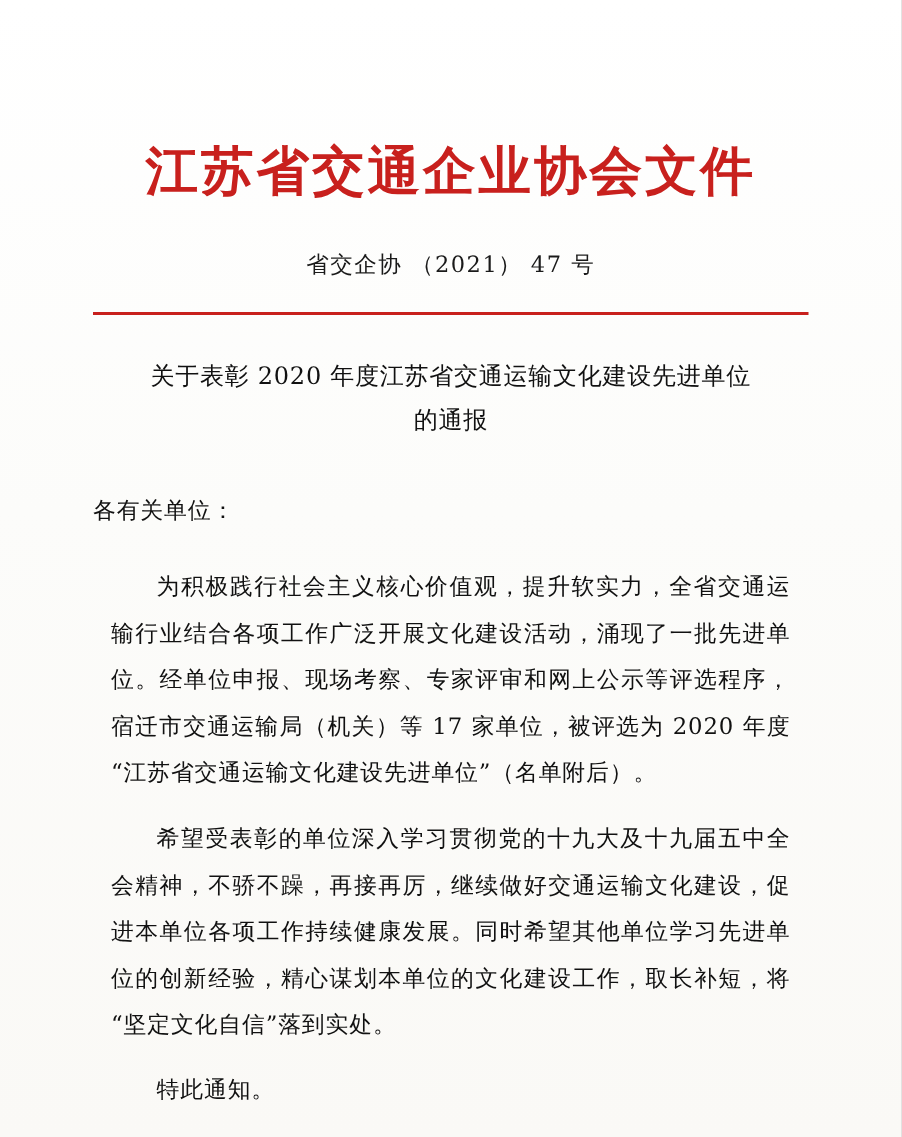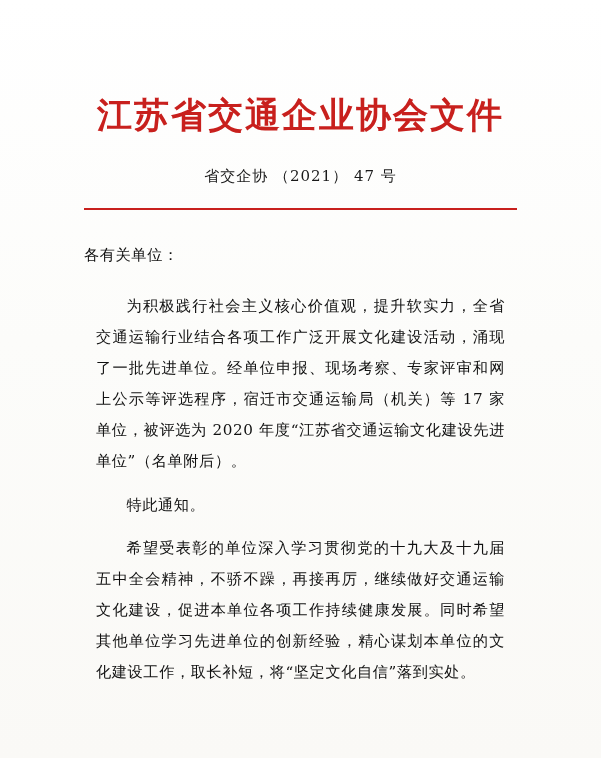--- a/index.html
+++ b/index.html
@@ -22,21 +22,21 @@
   .page:before {
     content: "";
     position: absolute;
     inset: 0;
     background: linear-gradient(180deg, #ffffff 0%, #fcfcfa 45%, #faf9f6 100%);
     pointer-events: none;
   }
   .content {
     position: relative;
     z-index: 2;
-    padding: 0 84px;
+    padding: 0 62px;
   }
   .masthead {
     text-align: center;
     color: #c8201d;
     font-family: "DejaVu Serif", "Liberation Serif", serif;
     font-weight: bold;
     font-size: 35px;
     letter-spacing: 2px;
     margin-top: 96px;
     line-height: 1.1;
@@ -92,22 +92,26 @@
 
 <div class="page">
   <div class="content">
 
     <div class="masthead">江苏省交通企业协会文件</div>
 
     <div class="docnum">省交企协 （2021） 47 号</div>
 
     <div class="rule"></div>
 
+    <div class="title">
+      <span>关于表彰 2020 年度江苏省交通运输文化建设先进单位</span>
+      <span class="l2">的通报</span>
+    </div>
 
     <div class="body">
       <p class="salutation">各有关单位：</p>
       <p class="para">为积极践行社会主义核心价值观，提升软实力，全省交通运输行业结合各项工作广泛开展文化建设活动，涌现了一批先进单位。经单位申报、现场考察、专家评审和网上公示等评选程序，宿迁市交通运输局（机关）等 17 家单位，被评选为 2020 年度“江苏省交通运输文化建设先进单位”（名单附后）。</p>
+      <p class="para">希望受表彰的单位深入学习贯彻党的十九大及十九届五中全会精神，不骄不躁，再接再厉，继续做好交通运输文化建设，促进本单位各项工作持续健康发展。同时希望其他单位学习先进单位的创新经验，精心谋划本单位的文化建设工作，取长补短，将“坚定文化自信”落到实处。</p>
       <p class="para">特此通知。</p>
-      <p class="para">希望受表彰的单位深入学习贯彻党的十九大及十九届五中全会精神，不骄不躁，再接再厉，继续做好交通运输文化建设，促进本单位各项工作持续健康发展。同时希望其他单位学习先进单位的创新经验，精心谋划本单位的文化建设工作，取长补短，将“坚定文化自信”落到实处。</p>
     </div>
 
   </div>
 </div>
 
 </body></html>

